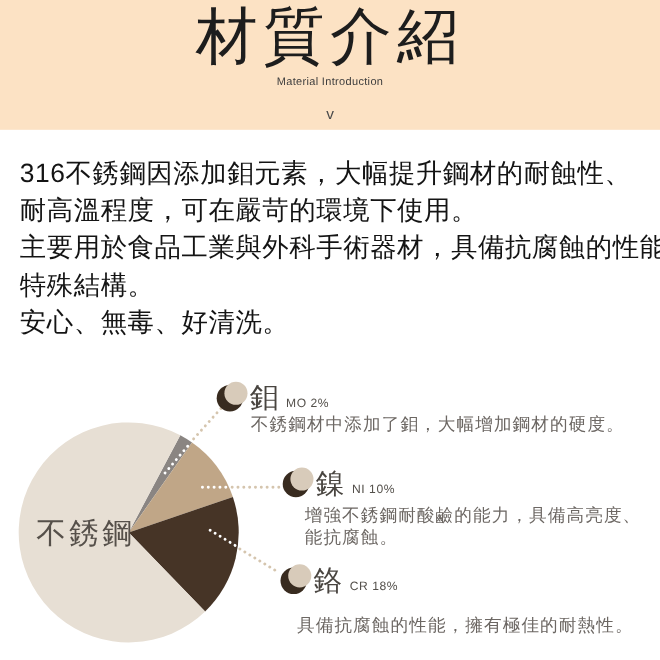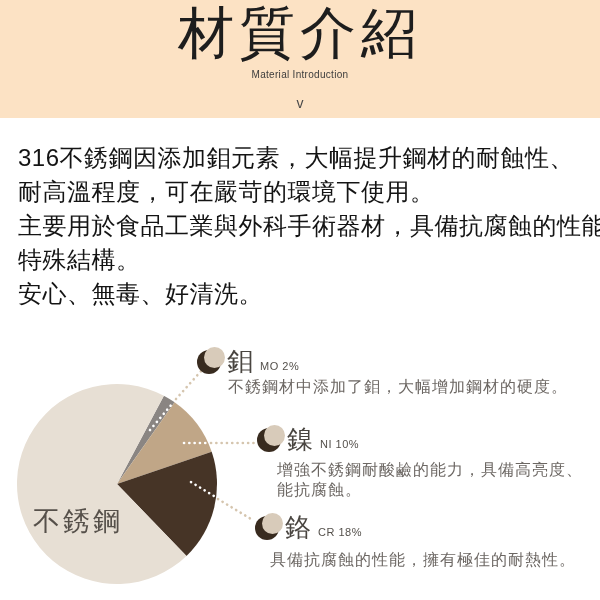--- a/index.html
+++ b/index.html
@@ -35,21 +35,21 @@
     font-size:24px; line-height:34px; color:#141414;
     letter-spacing:0.5px;
   }
   .intro div { white-space:nowrap; }
 
   
   .chart-svg { position:absolute; left:0; top:330px; }
 
   .steel-label {
     position:absolute; left:33px; top:467px;
-    font-size:27px; color:#56504a; letter-spacing:3px;margin-top:36px;
+    font-size:27px; color:#56504a; letter-spacing:3px;
   }
 
   .legend-item { position:absolute; }
   .legend-row { display:flex; align-items:center; gap:4px; height:30px; }
   .crescent { position:relative; width:26px; height:28px; flex:0 0 auto; }
   .crescent .moon-dark {
     position:absolute; left:0; top:3px; width:24px; height:24px;
     border-radius:50%; background:#382b1f;
   }
   .crescent .moon-lite {
@@ -60,21 +60,21 @@
   .element { font-size:26px; color:#494540; letter-spacing:1px; }
   .code { font-size:11px; color:#54504b; letter-spacing:0.5px; }
   .desc {
     font-size:16px; line-height:20px; color:#6c6763; letter-spacing:1px;
   }
   .legend-mo { left:197px; top:346px; }
   .legend-mo .desc { margin-left:31px; margin-top:1px; }
   .legend-ni { left:257px; top:424px; }
   .legend-ni .desc { margin-left:20px; margin-top:6px; }
   .legend-cr { left:255px; top:512px; }
-  .legend-cr .desc { margin-left:15px; margin-top:8px; }
+  .legend-cr .desc { margin-left:15px; margin-top:18px; }
 </style>
 </head>
 <body>
 
 <div class="page">
 
   <div class="header" style="background: rgb(252, 226, 196);">
     <h1 class="title">材質介紹</h1>
     <div class="subtitle">Material Introduction</div>
     <div class="chevron">v</div>

